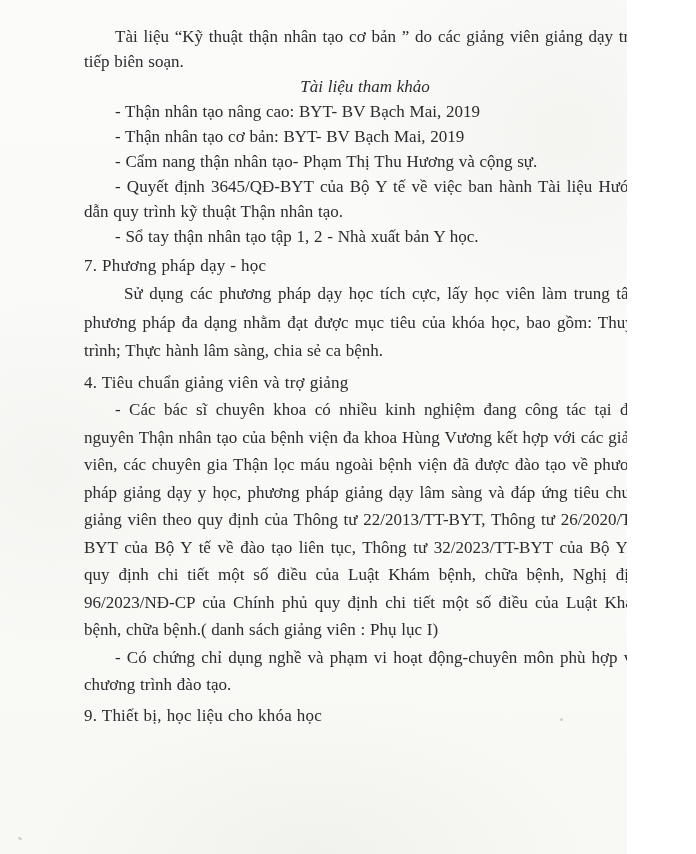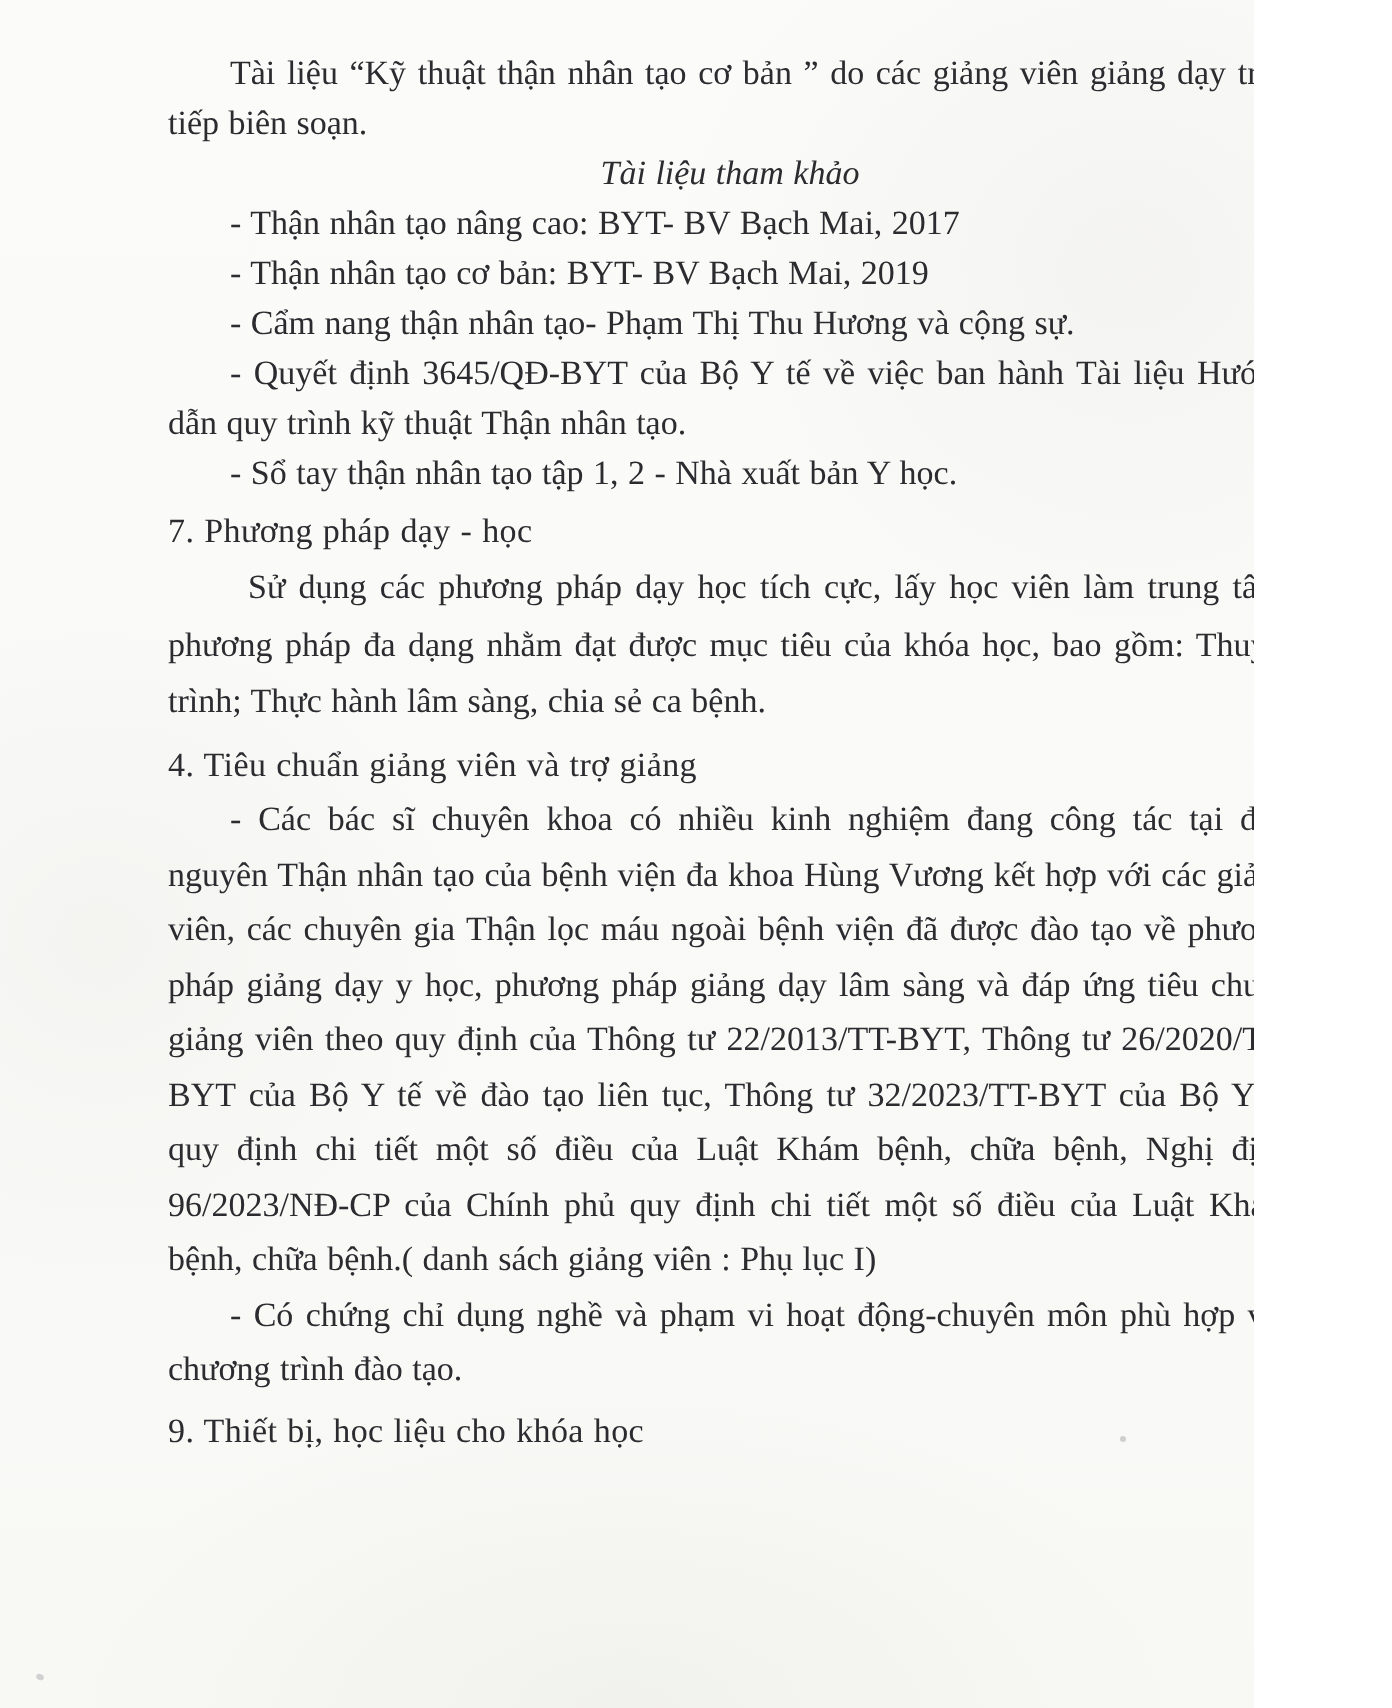--- a/index.html
+++ b/index.html
@@ -71,21 +71,21 @@
 </head>
 <body>
 
 <div class="page">
   <div class="content">
 
     <p>Tài liệu “Kỹ thuật thận nhân tạo cơ bản ” do các giảng viên giảng dạy trực tiếp biên soạn.</p>
 
     <p class="refs-heading">Tài liệu tham khảo</p>
 
-    <p>- Thận nhân tạo nâng cao: BYT- BV Bạch Mai, 2017</p>
+    <p>- Thận nhân tạo nâng cao: BYT- BV Bạch Mai, 2019</p>
     <p>- Thận nhân tạo cơ bản: BYT- BV Bạch Mai, 2019</p>
     <p>- Cẩm nang thận nhân tạo- Phạm Thị Thu Hương và cộng sự.</p>
     <p>- Quyết định 3645/QĐ-BYT của Bộ Y tế về việc ban hành Tài liệu Hướng dẫn quy trình kỹ thuật Thận nhân tạo.</p>
     <p>- Sổ tay thận nhân tạo tập 1, 2 - Nhà xuất bản Y học.</p>
 
     <p class="heading">7. Phương pháp dạy - học</p>
     <p class="sec7-body">Sử dụng các phương pháp dạy học tích cực, lấy học viên làm trung tâm, phương pháp đa dạng nhằm đạt được mục tiêu của khóa học, bao gồm: Thuyết trình; Thực hành lâm sàng, chia sẻ ca bệnh.</p>
 
     <div class="sec8">
       <p class="heading">4. Tiêu chuẩn giảng viên và trợ giảng</p>

